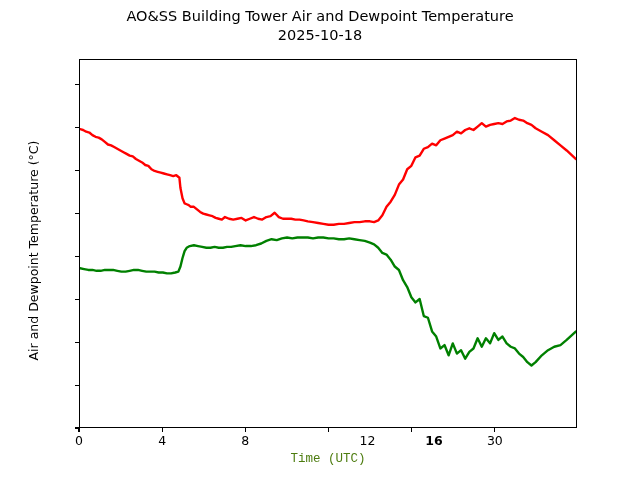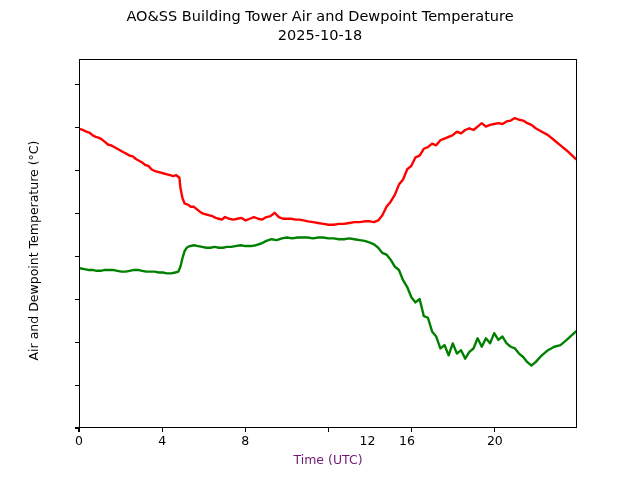--- a/index.html
+++ b/index.html
@@ -80,21 +80,22 @@
     height: 4px;
     background: #000000;
   }
   #xlabel {
     position: absolute;
     left: 79px;
     top: 452px;
     width: 498px;
     text-align: center;
     font-size: 12.5px;
-    color: #701a75;
+    color: #4d7c0f;
+    font-family: Liberation Mono, monospace;
   }
   #ylabel {
     position: absolute;
     left: -151px;
     top: 243px;
     width: 369px;
     text-align: center;
     font-size: 12.5px;
     color: #000000;
     transform: rotate(-90deg);
@@ -130,21 +131,21 @@
   <div class="ytick-wrap" id="xtick-container">
       <div class="xtick-mark" style="left: 78.45px;"></div>
       <div class="xtick-label" style="left: 79px;">0</div>
       <div class="xtick-mark" style="left: 161.623px;"></div>
       <div class="xtick-label" style="left: 162.173px;">4</div>
       <div class="xtick-mark" style="left: 244.797px;"></div>
       <div class="xtick-label" style="left: 245.347px;">8</div>
       <div class="xtick-mark" style="left: 327.97px;"></div>
       <div class="xtick-label" style="left: 328.52px; margin-left: 39px;">12</div>
       <div class="xtick-mark" style="left: 411.143px;"></div>
-      <div class="xtick-label" style="left: 407px;">16</div>
+      <div class="xtick-label" style="left: 434px; font-weight: bold;">16</div>
       <div class="xtick-mark" style="left: 494.316px;"></div>
-      <div class="xtick-label" style="left: 494.866px;">20</div>
+      <div class="xtick-label" style="left: 494.866px;">30</div>
     </div>
 
   <div id="xlabel">Time (UTC)</div>
   <div id="ylabel">Air and Dewpoint Temperature (°C)</div>
 
 </div>
 
 </body></html>

